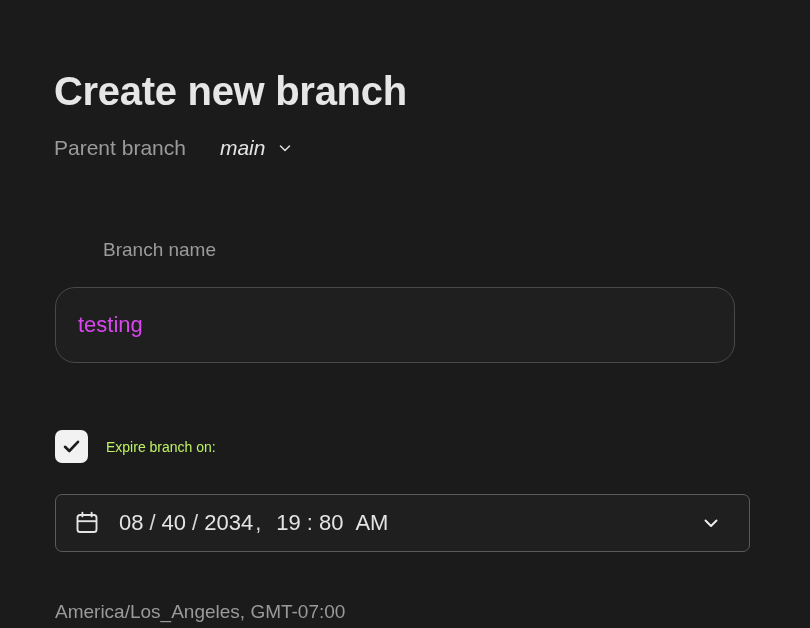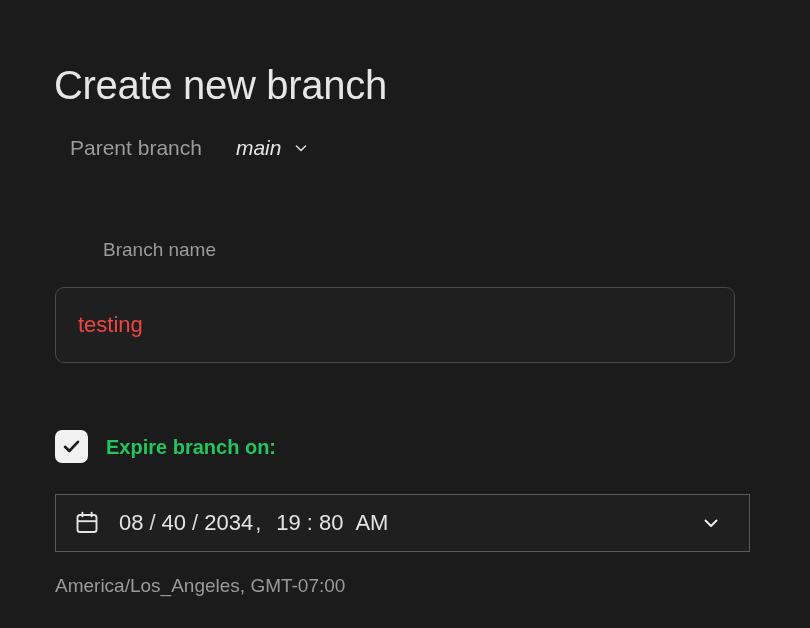--- a/index.html
+++ b/index.html
@@ -19,33 +19,33 @@
     position: relative;
     width: 810px;
     height: 628px;
     box-sizing: border-box;
   }
 
   
   .page-title {
     position: absolute;
     left: 54px;
-    top: 61px;
+    top: 67px;
     font-size: 40px;
-    font-weight: normal;
+    font-weight: bold;
     letter-spacing: -0.3px;
     color: #e6e6e6;
     line-height: 1.2;
     white-space: nowrap;
   }
 
   
   .parent-row {
     position: absolute;
-    left: 70px;
+    left: 54px;
     top: 137px;
     display: flex;
     align-items: center;
     gap: 34px;
     white-space: nowrap;
   }
   .parent-label {
     font-size: 21px;
     color: #9b9b9b;
     line-height: 1;
@@ -82,22 +82,22 @@
 
   .branch-input {
     position: absolute;
     left: 55px;
     top: 287px;
     width: 680px;
     height: 76px;
     box-sizing: border-box;
     background: #1f1f1f;
     border: 1px solid #494949;
-    border-radius: 9px;
-    color: #ef4444;
+    border-radius: 20px;
+    color: #d946ef;
     font-family: "Liberation Sans", sans-serif;
     font-size: 22px;
     padding: 0 22px;
     outline: none;
   }
   .branch-input::placeholder { color: #6b6b6b; }
 
   
   .check-row {
     position: absolute;
@@ -114,37 +114,36 @@
     border-radius: 7px;
     background: #f2f2f2;
     display: flex;
     align-items: center;
     justify-content: center;
     cursor: pointer;
     flex: 0 0 auto;
   }
   .checkbox svg { display: block; }
   .check-label {
-    font-size: 20px;
-    color: #22c55e;
-    line-height: 1;
-    font-weight: bold;
+    font-size: 14px;
+    color: #bef264;
+    line-height: 1;
   }
 
   
   .datetime-field {
     position: absolute;
     left: 55px;
     top: 494px;
     width: 695px;
     height: 58px;
     box-sizing: border-box;
     background: #1f1f1f;
     border: 1px solid #5a5a5a;
-    border-radius: 0;
+    border-radius: 7px;
     display: flex;
     align-items: center;
     padding: 0 14px 0 18px;
   }
   .cal-icon {
     width: 26px;
     height: 26px;
     flex: 0 0 auto;
     margin-right: 18px;
   }
@@ -177,21 +176,21 @@
     margin-left: auto;
     margin-right: 14px;
     cursor: pointer;
   }
   .dt-chevron svg { display: block; }
 
   
   .timezone {
     position: absolute;
     left: 55px;
-    top: 576px;
+    top: 602px;
     font-size: 19px;
     color: #9a9a9a;
     line-height: 1;
     white-space: nowrap;
   }
 </style>
 </head>
 <body>
 
 <div class="panel">

